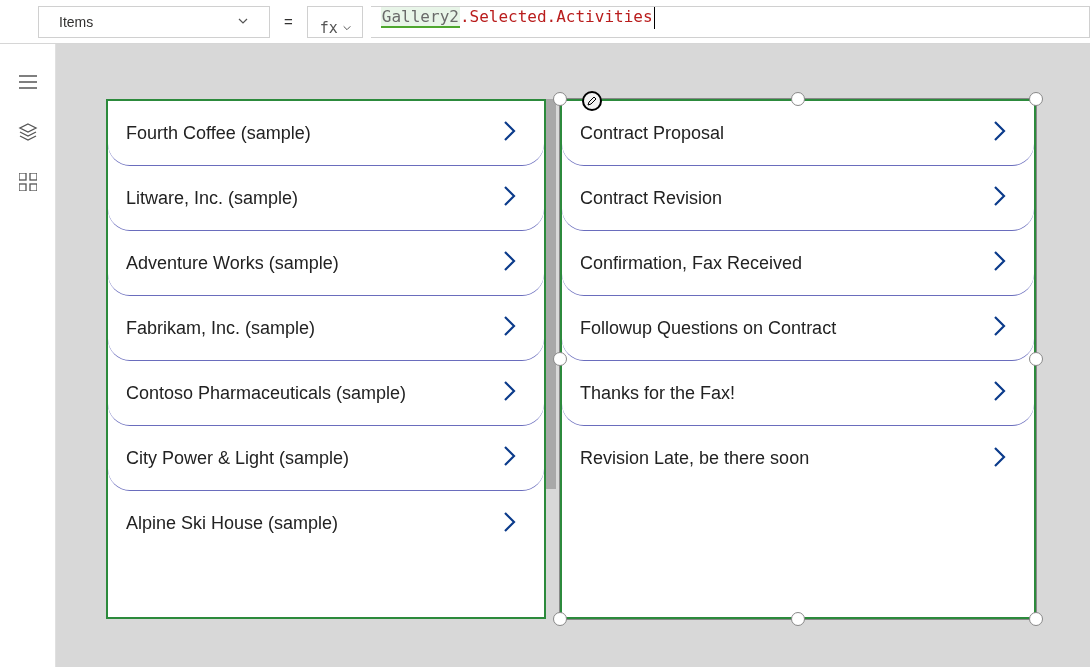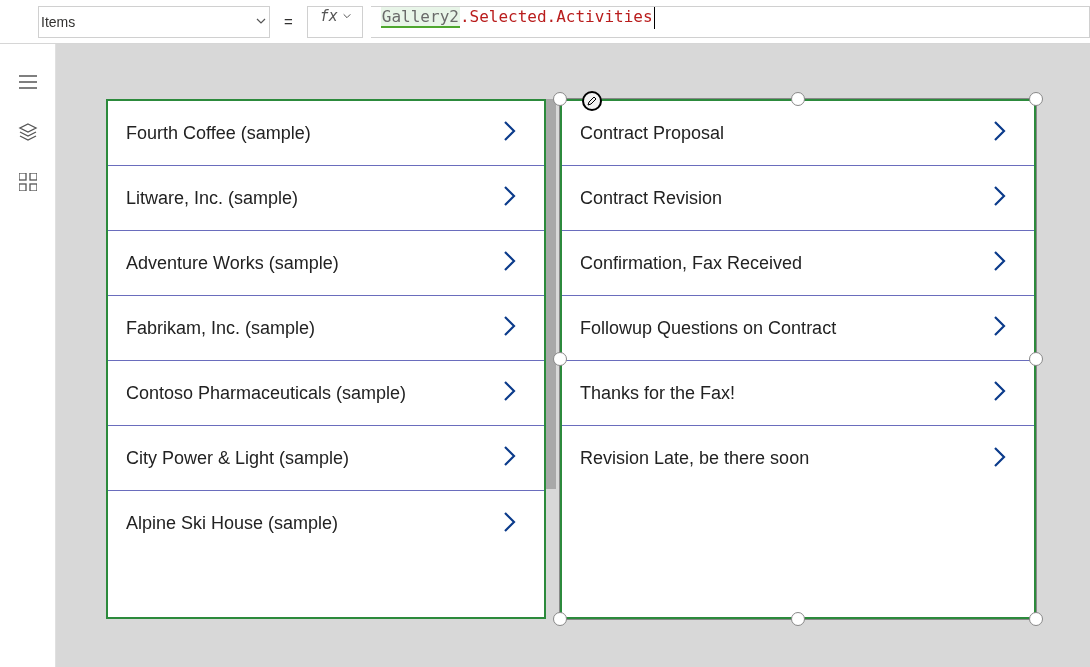--- a/index.html
+++ b/index.html
@@ -19,39 +19,38 @@
       gap: 8px;
       background: #fff;
     }
     .property-select {
       width: 232px;
       height: 32px;
       border: 1px solid #d0d0d0;
       display: flex;
       align-items: center;
       justify-content: space-between;
-      padding: 0 2px;
+      padding: 0 20px;
       font-size: 14px;
       color: #323130;
       cursor: pointer;
     }
     .equals {
       font-size: 15px;
       color: #323130;
       padding: 0 6px;
     }
     .fx-box {
       height: 32px;
       border: 1px solid #d0d0d0;
       display: flex;
-      align-items: flex-start;
+      align-items: flex-end;
       padding: 0 10px 0 12px;
       gap: 4px;
       font-family: "Lucida Console", Monaco, monospace;
-      font-style: italic;
       color: #555;
       font-size: 15px;
     }
     .formula-input {
       flex: 1;
       height: 32px;
       border: 1px solid #d0d0d0;
       border-left: none;
       display: flex;
       align-items: flex-start;
@@ -127,20 +126,21 @@
       margin-left: 14px;
     }
     .gallery-row {
       height: 65px;
       border-bottom: 1px solid #6a6dbd;
       display: flex;
       align-items: center;
       justify-content: space-between;
       padding: 0 26px 0 18px;
       cursor: pointer;
+      border-radius: 22px;
     }
     .gallery-row:last-child { border-bottom: none; }
     .gallery-row .label {
       font-size: 18px;
       color: #222;
       font-weight: 500;
     }
     .chevron {
       color: #0b3b8b;
     }

